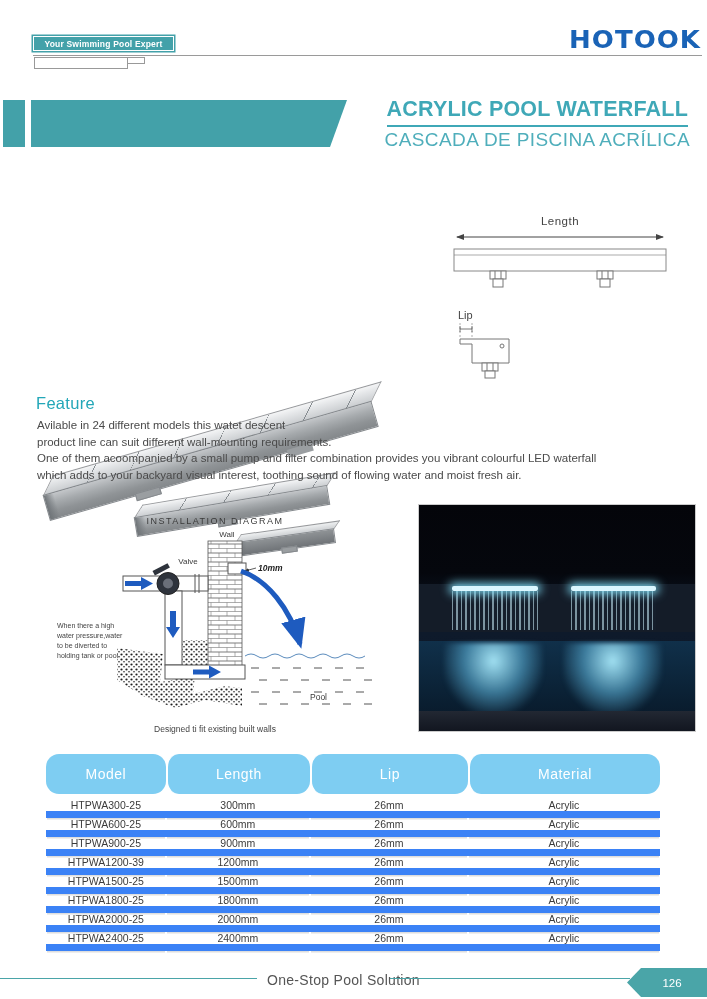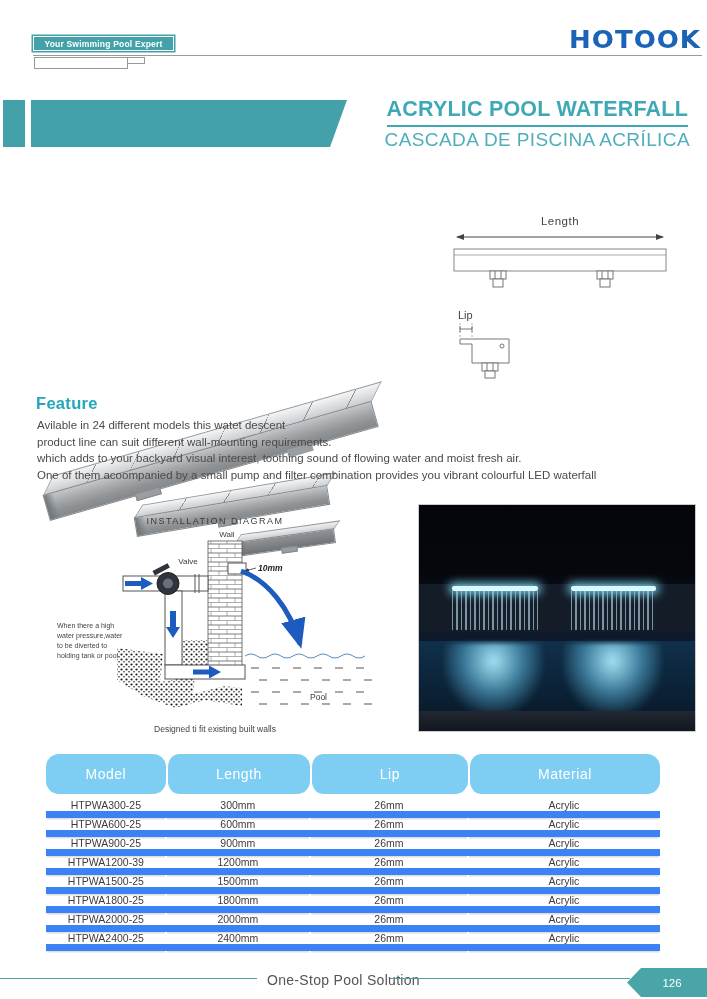--- a/index.html
+++ b/index.html
@@ -56,21 +56,21 @@
   .trough-sm .t-front{height:15px;background:linear-gradient(180deg,#8f9396,#6f7377);}
   .trough-sm .t-front::after{content:"";position:absolute;bottom:-4px;left:45%;width:14px;height:4px;
     background:#9a9ea1;border:1px solid #85898d;}
 
   
   .dim-svg{position:absolute;left:450px;top:213px;}
   .install-svg{position:absolute;left:55px;top:508px;}
   svg text{font-family:"Liberation Sans",sans-serif;}
 
   
-  .feature-heading{position:absolute;left:36px;top:394px;font-size:16.5px;font-weight:bold;
+  .feature-heading{position:absolute;left:36px;top:394px;font-size:16.5px;font-weight:normal;
     color:#23A7B8;letter-spacing:.3px;}
   .feature-text{position:absolute;left:37px;top:417px;font-size:11.5px;color:#4a4a4a;line-height:16.5px;}
 
   
   .night-photo{position:absolute;left:418px;top:504px;width:278px;height:228px;overflow:hidden;
     background:linear-gradient(180deg,#04050a 0%,#05070d 30%,#0a1320 44%,#0e1a2b 56%,#0c1828 100%);
     border:1px solid #ccc;}
   .np-wall{position:absolute;left:0;right:0;top:35%;height:21%;background:#141c28;}
   .np-bar{position:absolute;top:36%;height:5px;width:31%;border-radius:2px;background:#dbf7ff;
     box-shadow:0 0 10px 3px rgba(130,225,250,.9);}
@@ -179,22 +179,22 @@
         <line x1="37" y1="150" x2="37" y2="158"></line>
         <line x1="43" y1="150" x2="43" y2="158"></line>
       <rect x="35" y="158" width="10" height="7"></rect>
     </g>
   </svg>
 
   <div class="feature-heading">Feature</div>
   <div class="feature-text">
     <div>Avilable in 24 different models this watet descent</div>
     <div>product line can suit different wall-mounting requirements.</div>
+    <div>One of them acoompanied by a small pump and filter combination provides you vibrant colourful LED waterfall</div>
     <div>which adds to your backyard visual interest, toothing sound of flowing water and moist fresh air.</div>
-    <div>One of them acoompanied by a small pump and filter combination provides you vibrant colourful LED waterfall</div>
   </div>
 
   <svg class="install-svg" width="325" height="228" viewBox="0 0 325 228">
     <defs>
       <pattern id="brick" width="16" height="9" patternUnits="userSpaceOnUse">
         <rect width="16" height="9" fill="#fff"></rect>
         <path d="M0,0.3 H16 M0,4.5 H16 M0,8.7 H16 M4,0 V4.5 M12,4.5 V9" stroke="#777" stroke-width=".6" fill="none"></path>
       </pattern>
       <pattern id="speck" width="5" height="5" patternUnits="userSpaceOnUse">
         <rect width="5" height="5" fill="#fdfdfd"></rect>

